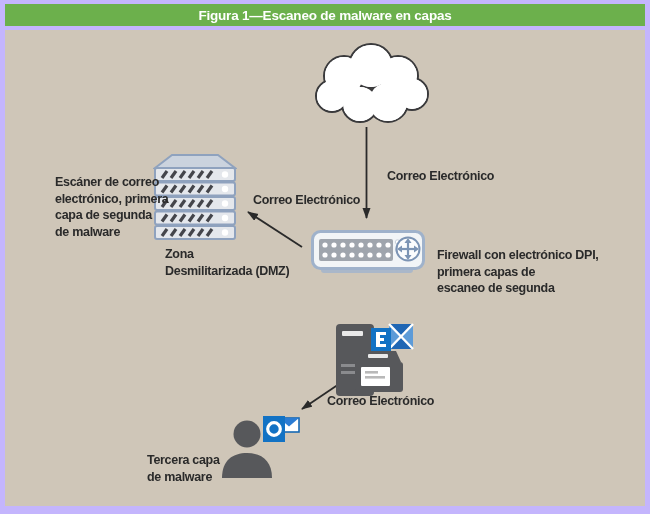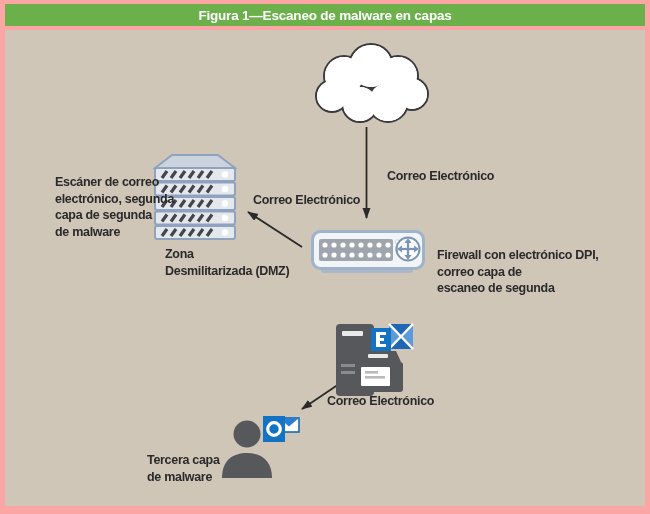--- a/index.html
+++ b/index.html
@@ -1,17 +1,17 @@
 <!DOCTYPE html>
 <html><head>
 <meta charset="utf-8">
 <style>
   html,body{margin:0;padding:0;background:#ffffff;}
   .frame{
-    position:relative;width:650px;height:514px;background:#fca5a5;
+    position:relative;width:650px;height:514px;background:#c4b5fd;
     font-family:"Liberation Sans",sans-serif;overflow:hidden;
   }
   .titlebar{
     position:absolute;left:5px;top:4px;width:640px;height:22px;
     background:#6CB04C;color:#ffffff;font-weight:bold;font-size:13.5px;
     display:flex;align-items:center;justify-content:center;letter-spacing:-0.2px;
   }
   .content{
     position:absolute;left:5px;top:30px;width:640px;height:476px;background:#CFC6B8;
   }
@@ -130,21 +130,21 @@
           <line x1="45" y1="10" x2="50" y2="3"></line>
             <line x1="54" y1="10" x2="59" y2="3"></line>
         </g>
         <circle cx="72" cy="6.5" r="3.2" fill="#ffffff"></circle>
       </g>
     </g>
   </svg>
 
   <div class="lbl" style="left:35px;top:174px;margin-left:20px;">
     <div>Escáner de correo</div>
-    <div>electrónico, segunda</div>
+    <div>electrónico, primera</div>
     <div>capa de segunda</div>
     <div>de malware</div>
   </div>
 
   <div class="lbl" style="left:253px;top:192px;">Correo Electrónico</div>
 
   <div class="lbl center" style="left:165px;top:246px;width:170px;">
     <div>Zona</div>
     <div>Desmilitarizada (DMZ)</div>
   </div>
@@ -181,21 +181,21 @@
     <g fill="#7C94B4">
       <polygon points="97,8 93.5,13 100.5,13"></polygon>
       <polygon points="97,30 93.5,25 100.5,25"></polygon>
       <polygon points="86,19 91,15.5 91,22.5"></polygon>
       <polygon points="108,19 103,15.5 103,22.5"></polygon>
     </g>
   </svg>
 
   <div class="lbl" style="left:437px;top:247px;">
     <div>Firewall con electrónico DPI,</div>
-    <div>correo capa de</div>
+    <div>primera capas de</div>
     <div>escaneo de segunda</div>
   </div>
 
   <svg class="abs" style="left:334px;top:322px;" width="42" height="76" viewBox="0 0 42 76">
     <rect x="2" y="2" width="38" height="72" rx="4" fill="#57585B"></rect>
     <rect x="8" y="9" width="21" height="5" rx="1" fill="#E9E9E9"></rect>
     <rect x="7" y="42" width="14" height="3" fill="#8A8B8E"></rect>
     <rect x="7" y="49" width="14" height="3" fill="#8A8B8E"></rect>
   </svg>
 

